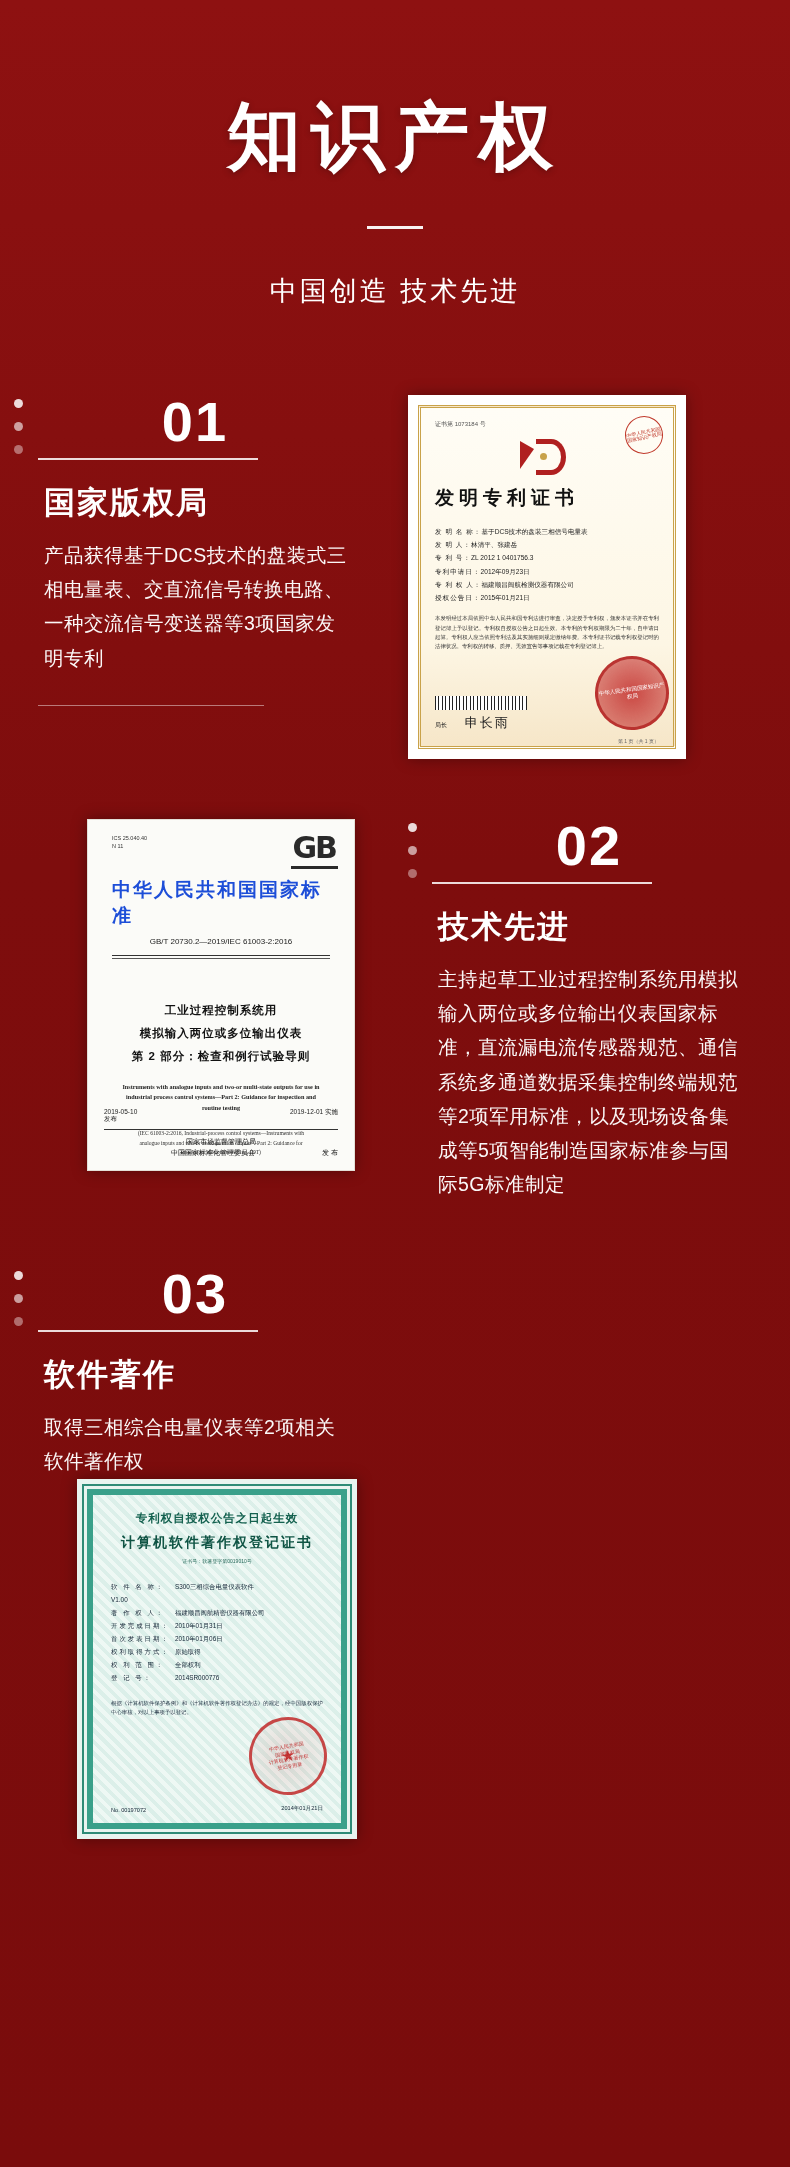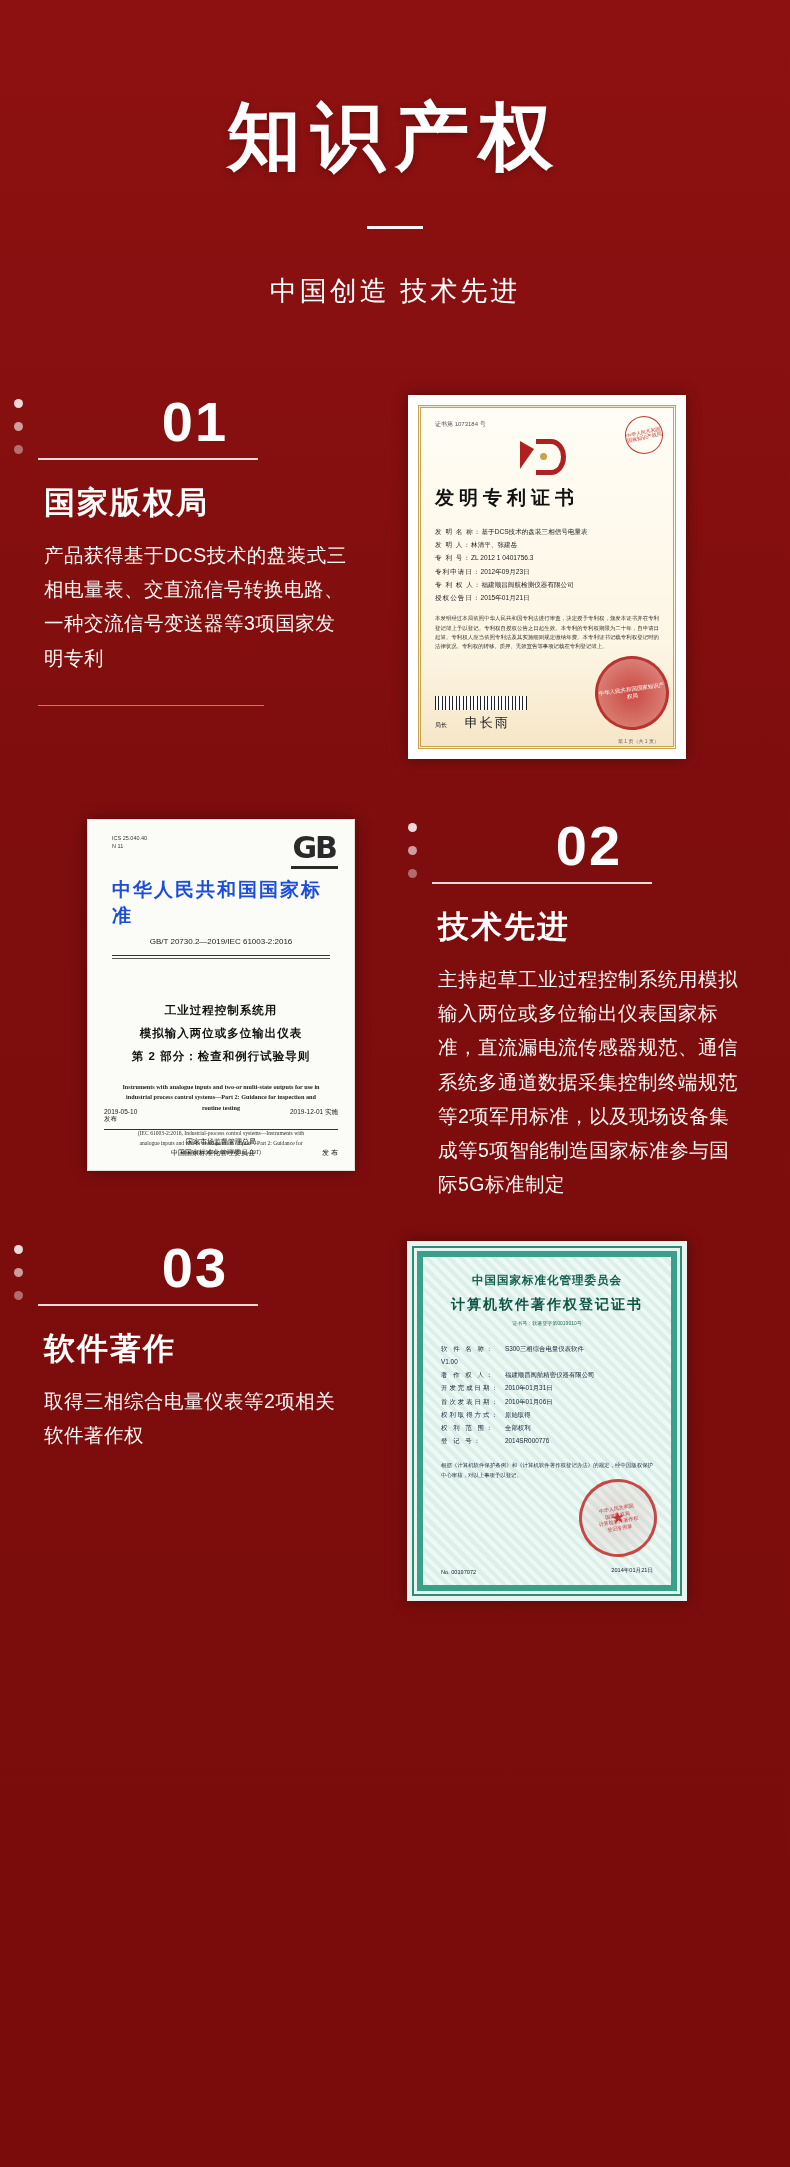--- a/index.html
+++ b/index.html
@@ -388,37 +388,37 @@
           <i></i>
           <i></i>
         </div>
       <div class="num">02</div>
       <div class="num-rule"></div>
       <div class="sect-title">技术先进</div>
       <div class="sect-body">主持起草工业过程控制系统用模拟输入两位或多位输出仪表国家标准，直流漏电流传感器规范、通信系统多通道数据采集控制终端规范等2项军用标准，以及现场设备集成等5项智能制造国家标准参与国际5G标准制定</div>
     </div>
   </div>
 
-  <div class="section left-text" style="margin-top: 40px;">
+  <div class="section left-text" style="margin-top: 66px; flex-direction: column;">
     <div class="block-text">
       <div class="dots">
           <i></i>
           <i></i>
           <i></i>
         </div>
       <div class="num">03</div>
       <div class="num-rule"></div>
       <div class="sect-title">软件著作</div>
       <div class="sect-body">取得三相综合电量仪表等2项相关软件著作权</div>
     </div>
 
     <div class="block-img">
       <div class="cert cert-soft">
         <div class="soft-border">
-          <div class="soft-h1">中国国家标准化管理委员会</div>
+          <div class="soft-h1">专利权自授权公告之日起生效</div>
           <div class="soft-h2">计算机软件著作权登记证书</div>
           <div class="soft-no">证书号：软著登字第0019010号</div>
 
           <div class="soft-fields">
             <div><span class="k">软 件 名 称：</span><span style="white-space: pre-line;">S300三相综合电量仪表软件
 V1.00</span></div>
             <div><span class="k">著 作 权 人：</span><span>福建顺昌闽航精密仪器有限公司</span></div>
             <div><span class="k">开发完成日期：</span><span>2010年01月31日</span></div>
             <div><span class="k">首次发表日期：</span><span>2010年01月06日</span></div>
             <div><span class="k">权利取得方式：</span><span>原始取得</span></div>

